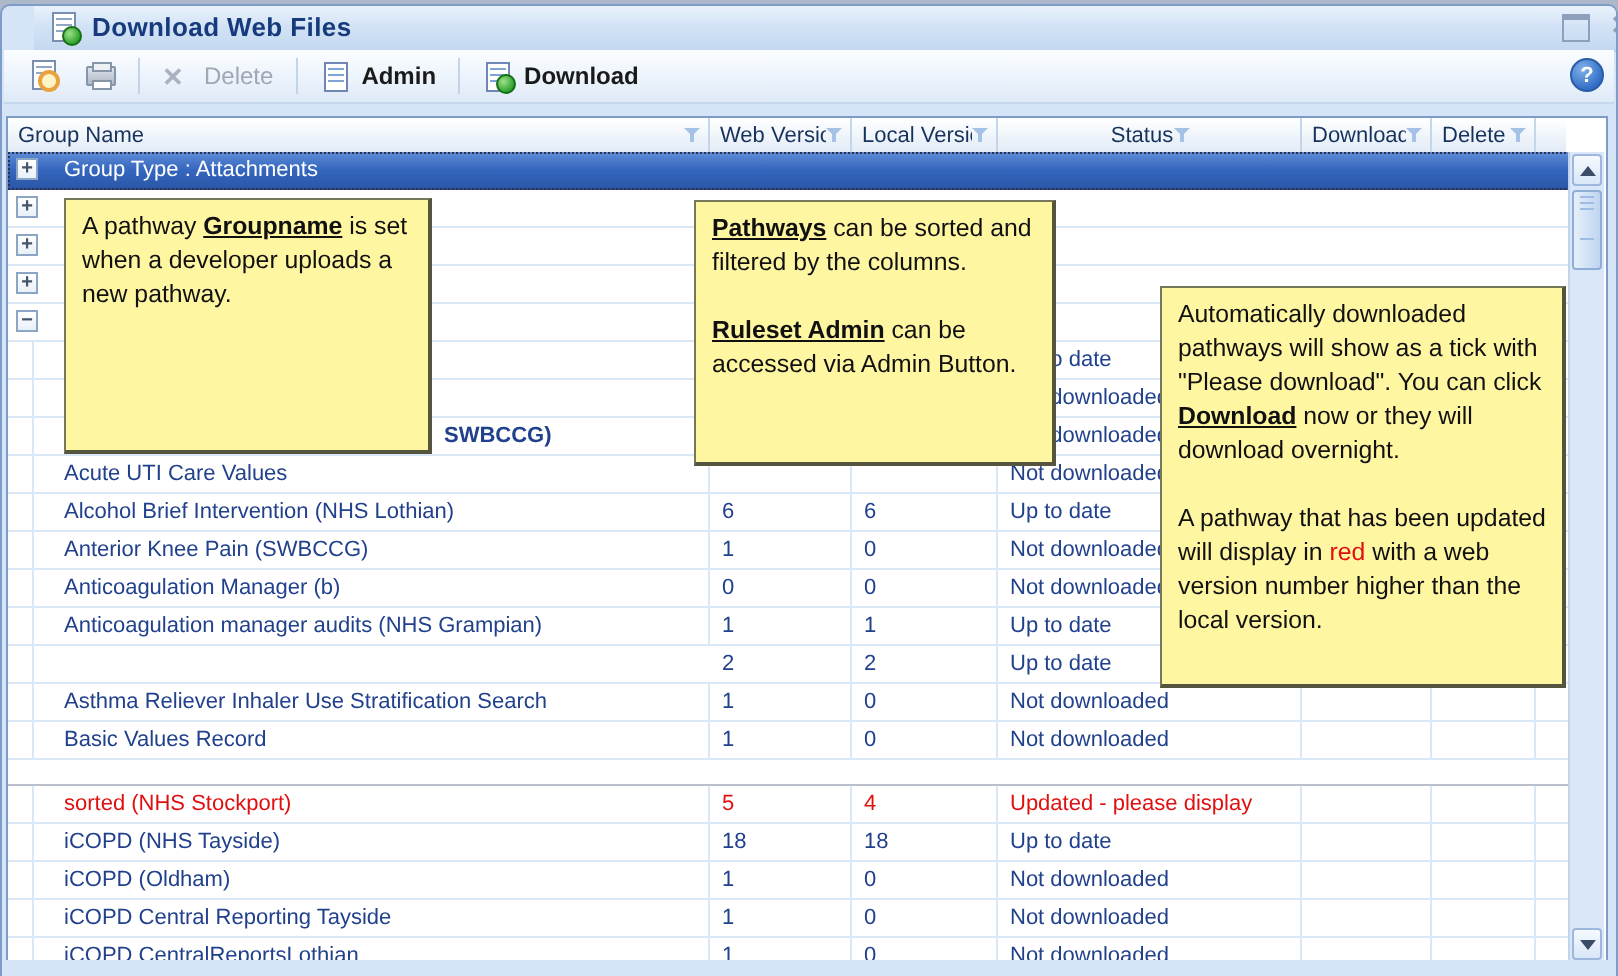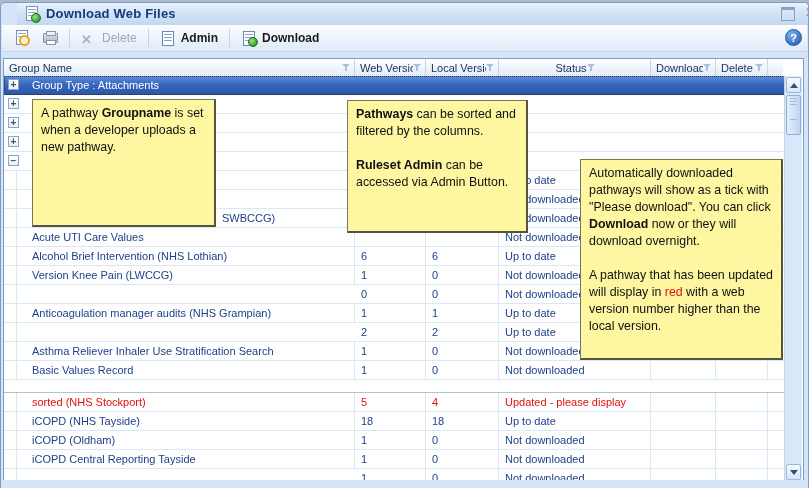--- a/index.html
+++ b/index.html
@@ -80,21 +80,21 @@
   .c-down{left:647px;width:65px;}
   .c-del{left:712px;width:52px;}
   .c-fill{left:764px;width:17px;border-right:none;}
   .gbody{position:absolute;left:0;top:17px;width:781px;height:405px;overflow:hidden;background:#fff;}
   .indent-line{position:absolute;left:12px;top:95px;bottom:0;width:1px;background:#D9E7F7;}
   .row{position:relative;width:781px;height:19px;box-sizing:border-box;border-bottom:1px solid #D9E7F7;font-size:11px;color:#21418C;}
   .row .cell{position:absolute;top:0;height:18px;box-sizing:border-box;border-right:1px solid #D9E7F7;
     line-height:18px;white-space:nowrap;overflow:hidden;padding-left:6px;}
   .row .cell.c-fill{border-right:none;}
   .row .cell.c-name{padding-left:28px;}
-  .frag{position:absolute;left:218px;top:0;line-height:18px;}
+  .frag{position:absolute;left:218px;top:0;line-height:18px;font-weight:bold;}
   .expand{
     position:absolute;left:4px;top:3px;width:11px;height:11px;box-sizing:border-box;
     border:1px solid #8AA5C6;background:linear-gradient(#FFFFFF,#E9F0F8);
     color:#44546A;font-size:10px;font-weight:bold;line-height:9px;text-align:center;
   }
   .row.group .gname{position:absolute;left:28px;top:0;line-height:18px;white-space:nowrap;}
   .row.selected{
     background:linear-gradient(#5E8CD6,#3566BE 50%,#2A58A8);
     color:#fff;border-bottom:1px solid #2A4E94;outline:1px dotted #2E2E4E;outline-offset:-1px;
   }
@@ -113,25 +113,25 @@
   .sthumb i{display:block;height:1px;background:#9FBCE2;margin:2px 3px 0 3px;}
   .sthumb .grip{margin-top:14px;}
   
   .note{
     position:absolute;background:#FFF6A2;color:#111;
     border:1px solid #77775A;border-right:2px solid #55553F;border-bottom:2px solid #55553F;
     padding:5px 8px;font-size:12.4px;line-height:17px;box-sizing:border-box;z-index:20;
   }
   .note p{margin:0 0 17px 0;}
   .note p:last-child{margin-bottom:0;}
-  .note .b{font-weight:bold;}
+  .note .b{font-weight:bold;text-decoration:underline;}
   .note .r{color:#E01010;}
   #note-1{left:32px;top:99px;width:184px;height:128px;}
   #note-2{left:347px;top:100px;width:181px;height:133px;}
-  #note-3{left:580px;top:143px;width:203px;height:201px;margin-top:16px;}
+  #note-3{left:580px;top:143px;width:203px;height:201px;}
   .bottom-frame{position:absolute;left:0;bottom:0;width:100%;height:9px;background:#D5E4F6;}
 </style>
 </head>
 <body>
 
 <div class="window">
 
   <div class="titlebar">
     <div class="app-icon">
       <div class="page-icon">
@@ -285,29 +285,30 @@
         <div class="row pathway">
           <div class="cell c-name">Alcohol Brief Intervention (NHS Lothian)</div>
           <div class="cell c-web">6</div>
           <div class="cell c-local">6</div>
           <div class="cell c-status">Up to date</div>
           <div class="cell c-down"></div>
           <div class="cell c-del"></div>
           <div class="cell c-fill"></div>
         </div>
         <div class="row pathway">
-          <div class="cell c-name">Version Knee Pain (LWCCG)</div>
-          <div class="cell c-web">1</div>
-          <div class="cell c-local">0</div>
-          <div class="cell c-status">Not downloaded</div>
-          <div class="cell c-down"></div>
-          <div class="cell c-del"></div>
-          <div class="cell c-fill"></div>
-        </div>
-        <div class="row pathway">
+          <div class="cell c-name">Anterior Knee Pain (SWBCCG)</div>
+          <div class="cell c-web">1</div>
+          <div class="cell c-local">0</div>
+          <div class="cell c-status">Not downloaded</div>
+          <div class="cell c-down"></div>
+          <div class="cell c-del"></div>
+          <div class="cell c-fill"></div>
+        </div>
+        <div class="row pathway">
+          <div class="cell c-name">Anticoagulation Manager (b)</div>
           <div class="cell c-web">0</div>
           <div class="cell c-local">0</div>
           <div class="cell c-status">Not downloaded</div>
           <div class="cell c-down"></div>
           <div class="cell c-del"></div>
           <div class="cell c-fill"></div>
         </div>
         <div class="row pathway">
           <div class="cell c-name">Anticoagulation manager audits (NHS Grampian)</div>
           <div class="cell c-web">1</div>
@@ -374,20 +375,21 @@
         <div class="row pathway">
           <div class="cell c-name">iCOPD Central Reporting Tayside</div>
           <div class="cell c-web">1</div>
           <div class="cell c-local">0</div>
           <div class="cell c-status">Not downloaded</div>
           <div class="cell c-down"></div>
           <div class="cell c-del"></div>
           <div class="cell c-fill"></div>
         </div>
         <div class="row pathway">
+          <div class="cell c-name">iCOPD CentralReportsLothian</div>
           <div class="cell c-web">1</div>
           <div class="cell c-local">0</div>
           <div class="cell c-status">Not downloaded</div>
           <div class="cell c-down"></div>
           <div class="cell c-del"></div>
           <div class="cell c-fill"></div>
         </div>
       </div>
     <div class="vscroll">
       <div class="sbtn up">

